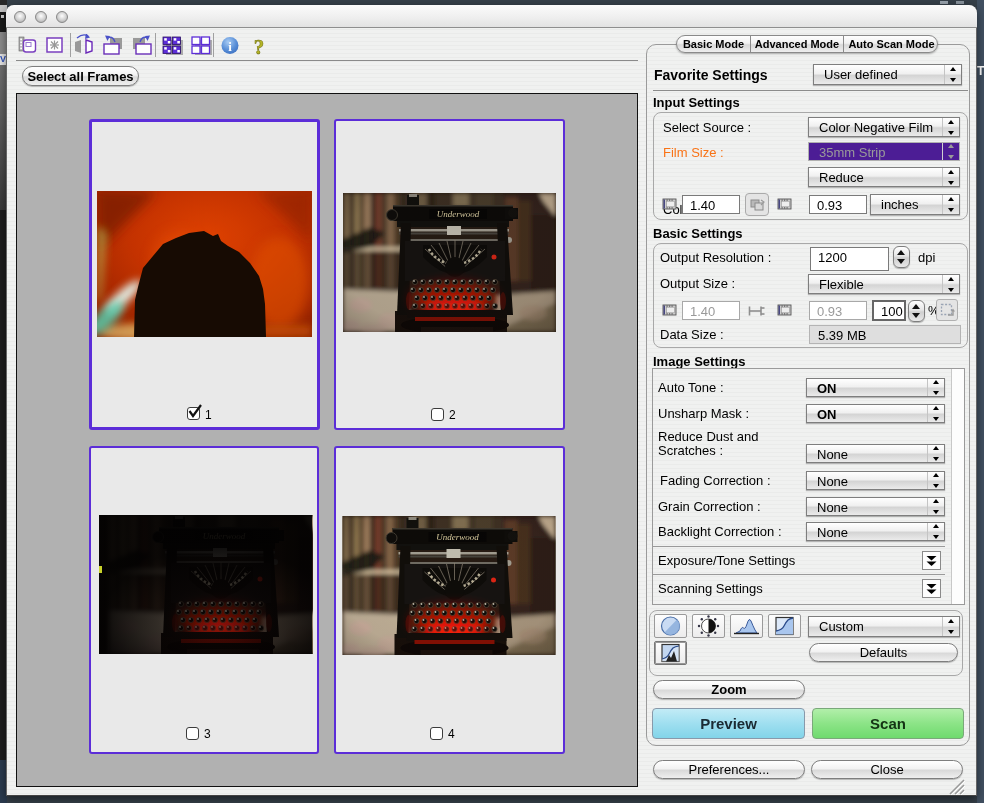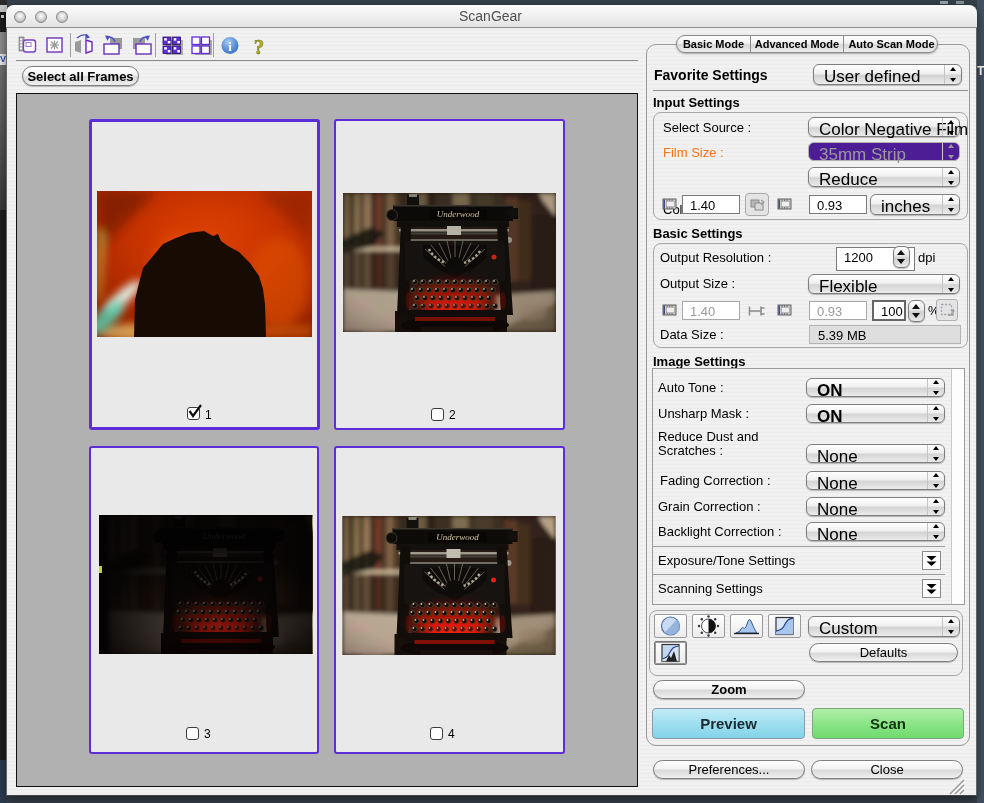--- a/index.html
+++ b/index.html
@@ -20,24 +20,24 @@
  background:radial-gradient(circle at 5px 4px,#fdfdfd,#cfcfcf 55%,#9f9f9f);border:1px solid #888;}
 #title{left:0;top:3px;width:969px;text-align:center;font-size:14px;color:#4f4f4f;}
 
 .tsep{top:33px;width:1px;height:24px;background:#a0a0a0;}
 #tbline{left:16px;top:60px;width:622px;height:1px;background:#8a8a8a;}
 
 .pill{border:1px solid #7e7e7e;border-radius:10px;
  background:linear-gradient(#ffffff,#f2f2f2 45%,#d9d9d9 55%,#efefef);
  box-shadow:0 1px 1px rgba(0,0,0,.25);
  font-size:13px;text-align:center;color:#000;}
-.pop{border:1px solid #7e7e7e;border-radius:6px;
+.pop{border:1px solid #7e7e7e;border-radius:0;
  background:linear-gradient(#ffffff,#f0f0f0 45%,#d4d4d4 55%,#ebebeb);
  box-shadow:0 1px 1px rgba(0,0,0,.25);
- font-size:17px;color:#000;}
+ font-size:13px;color:#000;}
 .pop .tx{position:absolute;left:10px;top:2px;white-space:nowrap;}
 .arrs{position:absolute;right:0;top:0;height:100%;width:17px;border-left:1px solid #c4c4c4;}
 .arrs:before{content:"";position:absolute;left:4.5px;top:calc(50% - 7.5px);
  border-left:3.5px solid transparent;border-right:3.5px solid transparent;border-bottom:4.5px solid #000;}
 .arrs:after{content:"";position:absolute;left:4.5px;bottom:calc(50% - 7.5px);
  border-left:3.5px solid transparent;border-right:3.5px solid transparent;border-top:4.5px solid #000;}
 .pop.dis{background:#4c1d95;border-color:#b0b0b0;color:#9a9a9a;box-shadow:none;}
 .pop.dis .arrs{border-left-color:#d0d0d0;}
 .pop.dis .arrs:before{border-bottom-color:#9a9a9a;}
 .pop.dis .arrs:after{border-top-color:#9a9a9a;}
@@ -90,21 +90,20 @@
 <div class="abs" style="left:0;top:760px;width:7px;height:43px;background:#2b3b4f;"></div>
 <div class="abs" id="deskR"></div>
 <div class="abs" style="left:940px;top:1px;width:8px;height:3px;background:#9aa4ae;"></div>
 <div class="abs" style="left:956px;top:1px;width:8px;height:3px;background:#8a949e;"></div>
 <div class="abs" style="left:977px;top:64px;width:7px;height:14px;color:#fff;font-size:12px;font-weight:bold;overflow:hidden;">T</div>
 <div class="abs" id="win"></div>
 <div class="abs" id="titlebar">
   <div class="abs tl" style="left:8px;"></div>
   <div class="abs tl" style="left:29px;"></div>
   <div class="abs tl" style="left:50px;"></div>
-  <div class="abs" id="title">ScanGear</div>
 </div>
 
 <svg class="abs" style="left:14px;top:34px;" width="256" height="26" viewBox="14 34 256 26">
   <defs>
     <radialGradient id="infog" cx="0.4" cy="0.3" r="0.9">
       <stop offset="0" stop-color="#a8ccf4"></stop>
         <stop offset="0.5" stop-color="#5a90d8"></stop>
         <stop offset="1" stop-color="#2e62b8"></stop>
     </radialGradient>
   </defs>
@@ -509,21 +508,21 @@
   </svg>
 <div class="abs fld" style="left:809px;top:195px;width:58px;height:19px;">0.93</div>
 <div class="abs pop" style="left:870px;top:194px;width:90px;height:21px;">
     <span class="tx">inches</span>
     <span class="arrs"></span>
   </div>
 
 <div class="abs hd" style="left:653px;top:226px;">Basic Settings</div>
 <div class="abs gbox" style="left:653px;top:243px;width:315px;height:105px;"></div>
 <div class="abs lab" style="left:660px;top:250px;">Output Resolution :</div>
-<div class="abs fld" style="left:810px;top:247px;width:79px;height:24px;margin-left:26px;">1200</div>
+<div class="abs fld" style="left:810px;top:247px;width:79px;height:24px;">1200</div>
 <div class="abs stepper" style="left:893px;top:246px;height:22px;"></div>
 <div class="abs lab" style="left:918px;top:250px;">dpi</div>
 <div class="abs lab" style="left:660px;top:276px;">Output Size :</div>
 <div class="abs pop" style="left:808px;top:274px;width:152px;height:20px;">
     <span class="tx">Flexible</span>
     <span class="arrs"></span>
   </div>
 <svg class="abs" style="left:662px;top:303px;" width="15" height="14" viewBox="0 0 15 14">
     <use href="#filmico"></use>
   </svg>

